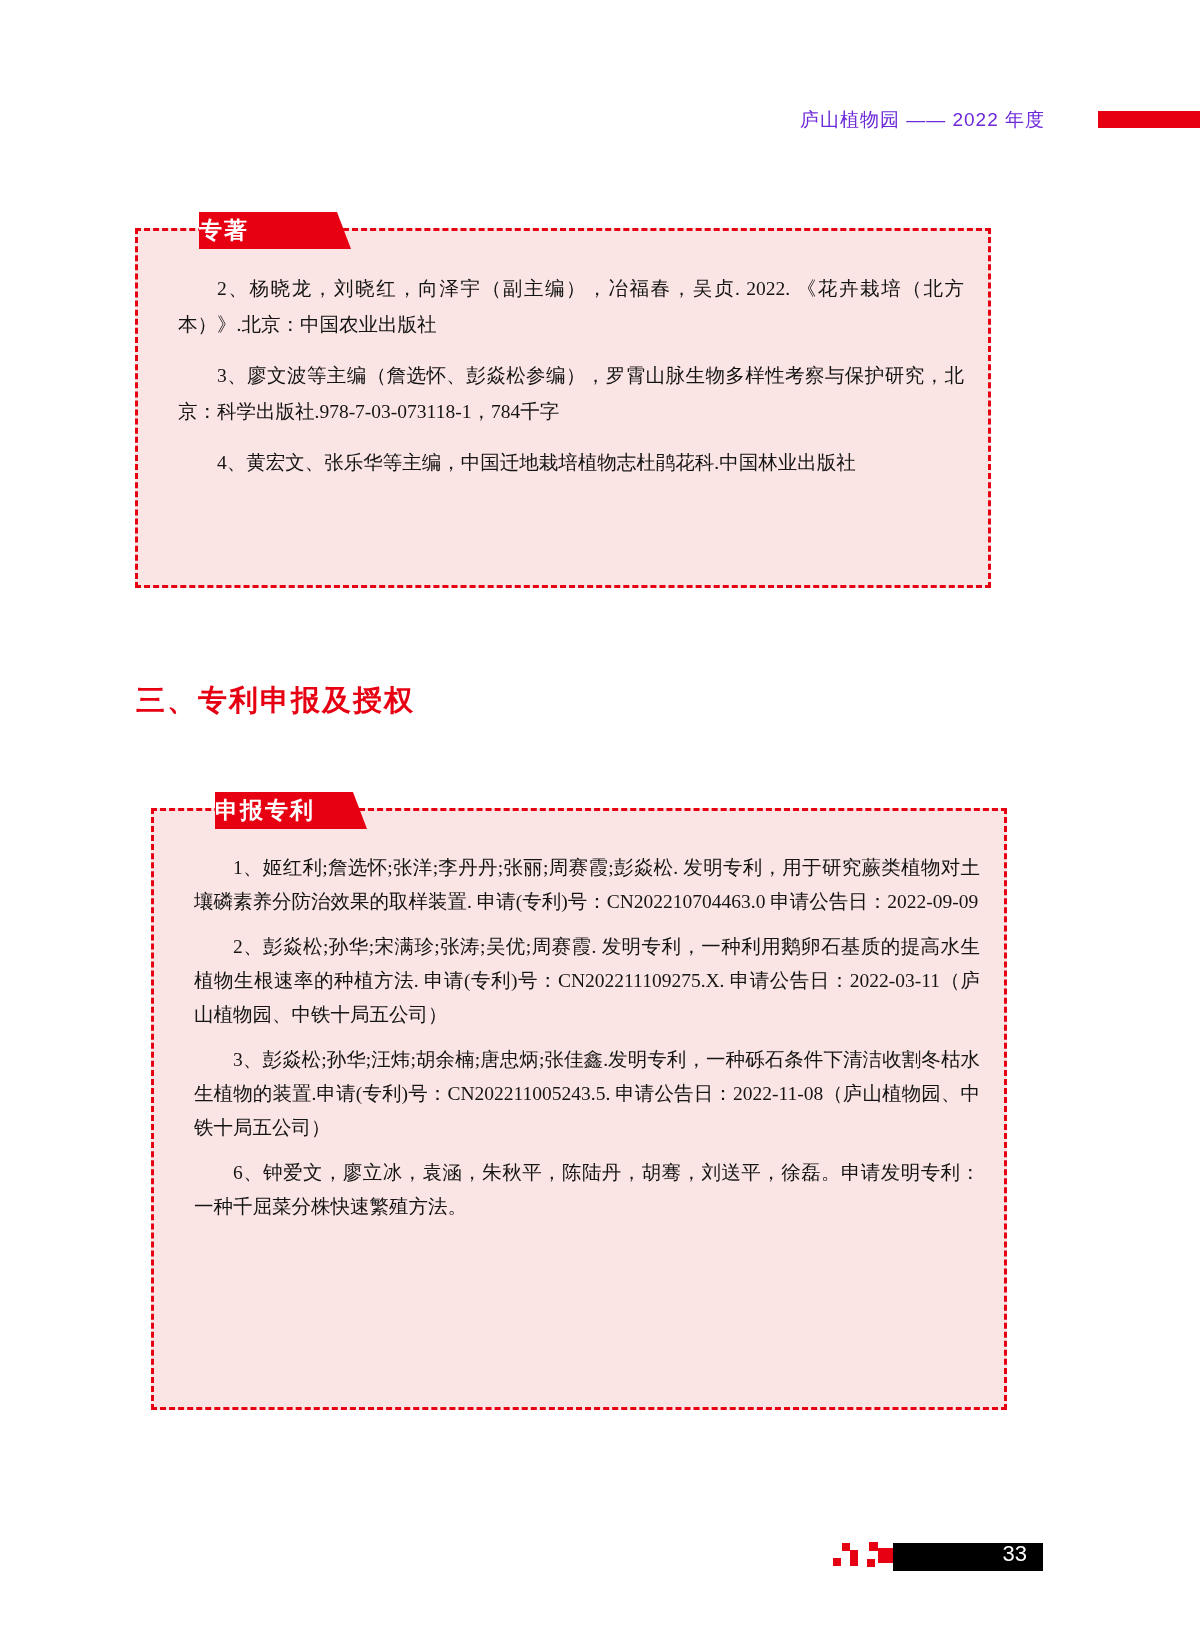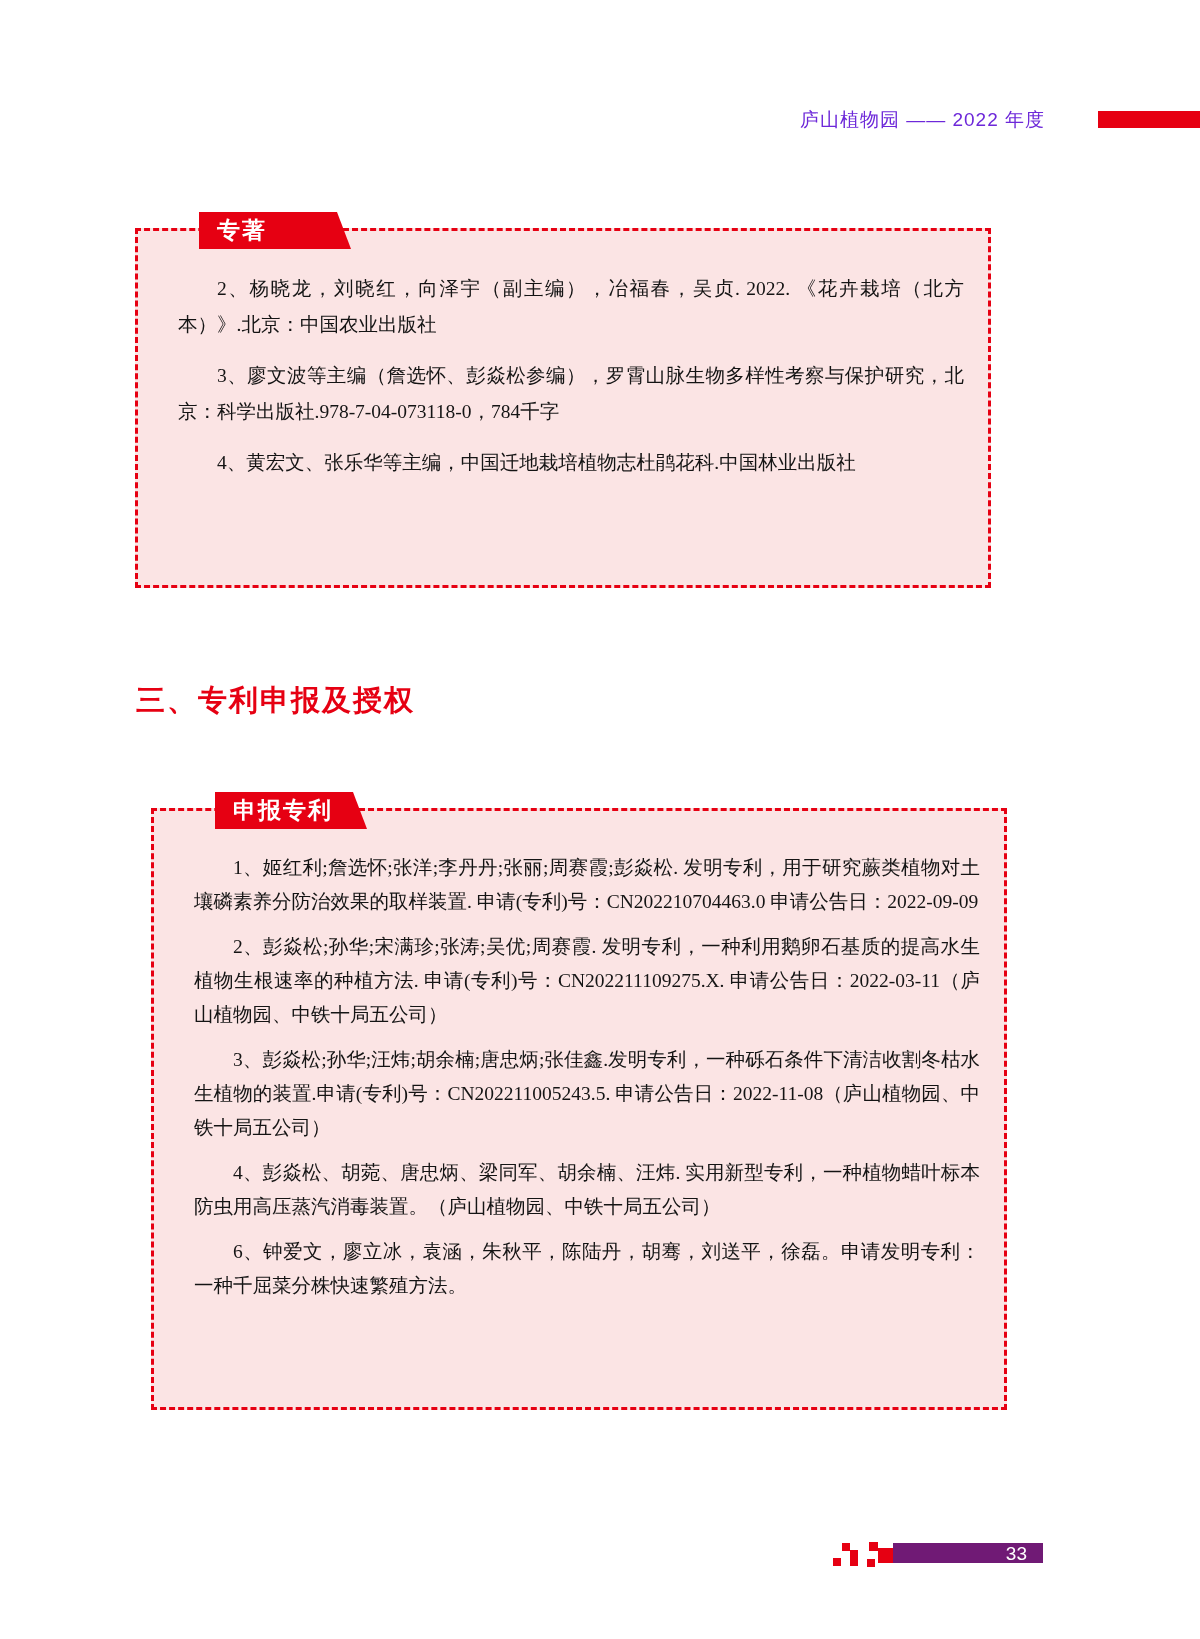--- a/index.html
+++ b/index.html
@@ -34,21 +34,21 @@
   .panel-patents{top:808px;height:602px;margin-left:16px;}
 
   .tab{
     position:absolute;top:-19px;left:61px;
     width:152px;height:37px;
     background:#e60012;
     clip-path:polygon(0 0, calc(100% - 14px) 0, 100% 100%, 0 100%);
     color:#ffffff;
     font-family:"Liberation Sans","DejaVu Sans",sans-serif;
     font-weight:bold;font-size:23px;line-height:36px;
-    padding-left:18px;box-sizing:border-box;
+    box-sizing:border-box;
     letter-spacing:2px;
   }
 
   .panel-body{padding:40px 24px 0 40px;overflow:hidden;height:100%;box-sizing:border-box;}
   .panel-body p{
     margin:0;
     text-indent:2em;
     font-size:19.5px;
     text-align:justify;
   }
@@ -59,25 +59,25 @@
   
   .section-heading{
     position:absolute;left:136px;top:681px;margin:0;
     font-family:Liberation Mono, monospace;
     font-size:29px;font-weight:bold;color:#e60012;
     letter-spacing:2px;
   }
 
   
   .page-bar{
-    position:absolute;left:893px;top:1543px;width:150px;height:20px;
-    background:#701a75;
+    position:absolute;left:893px;top:1543px;width:150px;height:28px;
+    background:#000000;
     color:#ffffff;
     font-family:"Liberation Sans","DejaVu Sans",sans-serif;
-    font-size:19px;line-height:21px;
+    font-size:22px;line-height:21px;
     text-align:right;padding-right:16px;box-sizing:border-box;
   }
   .pixels{position:absolute;left:0;top:0;}
   .pixels .px{position:absolute;background:#e60012;}
   .px.s1{left:842px;top:1543px;width:8px;height:8px;}
   .px.s2{left:869px;top:1542px;width:9px;height:9px;}
   .px.s3{left:850px;top:1550px;width:8px;height:8px;}
   .px.s4{left:878px;top:1548px;width:15px;height:15px;}
   .px.s5{left:833px;top:1558px;width:8px;height:8px;}
   .px.s6{left:850px;top:1558px;width:8px;height:8px;}
@@ -88,34 +88,33 @@
 
 <div class="page">
 
   <span class="running-head">庐山植物园 —— 2022 年度</span>
   <div class="header-bar"></div>
 
   <section class="panel panel-monographs">
     <div class="tab">专著</div>
     <div class="panel-body">
       <p>2、杨晓龙，刘晓红，向泽宇（副主编），冶福春，吴贞. 2022. 《花卉栽培（北方本）》.北京：中国农业出版社</p>
-      <p>3、廖文波等主编（詹选怀、彭焱松参编），罗霄山脉生物多样性考察与保护研究，北京：科学出版社.978-7-04-073118-0，784千字</p>
+      <p>3、廖文波等主编（詹选怀、彭焱松参编），罗霄山脉生物多样性考察与保护研究，北京：科学出版社.978-7-03-073118-1，784千字</p>
       <p>4、黄宏文、张乐华等主编，中国迁地栽培植物志杜鹃花科.中国林业出版社</p>
     </div>
   </section>
 
   <h2 class="section-heading">三、专利申报及授权</h2>
 
   <section class="panel panel-patents">
     <div class="tab">申报专利</div>
     <div class="panel-body">
       <p>1、姬红利;詹选怀;张洋;李丹丹;张丽;周赛霞;彭焱松. 发明专利，用于研究蕨类植物对土壤磷素养分防治效果的取样装置. 申请(专利)号：CN202210704463.0 申请公告日：2022-09-09</p>
       <p>2、彭焱松;孙华;宋满珍;张涛;吴优;周赛霞. 发明专利，一种利用鹅卵石基质的提高水生植物生根速率的种植方法. 申请(专利)号：CN202211109275.X. 申请公告日：2022-03-11（庐山植物园、中铁十局五公司）</p>
       <p>3、彭焱松;孙华;汪炜;胡余楠;唐忠炳;张佳鑫.发明专利，一种砾石条件下清洁收割冬枯水生植物的装置.申请(专利)号：CN202211005243.5. 申请公告日：2022-11-08（庐山植物园、中铁十局五公司）</p>
-      <p>4、彭焱松、胡菀、唐忠炳、梁同军、胡余楠、汪炜. 实用新型专利，一种植物蜡叶标本防虫用高压蒸汽消毒装置。（庐山植物园、中铁十局五公司）</p>
       <p>6、钟爱文，廖立冰，袁涵，朱秋平，陈陆丹，胡骞，刘送平，徐磊。申请发明专利：一种千屈菜分株快速繁殖方法。</p>
     </div>
   </section>
 
   <div class="pixels">
     <div class="px s1"></div>
     <div class="px s2"></div>
     <div class="px s3"></div>
     <div class="px s4"></div>
     <div class="px s5"></div>

